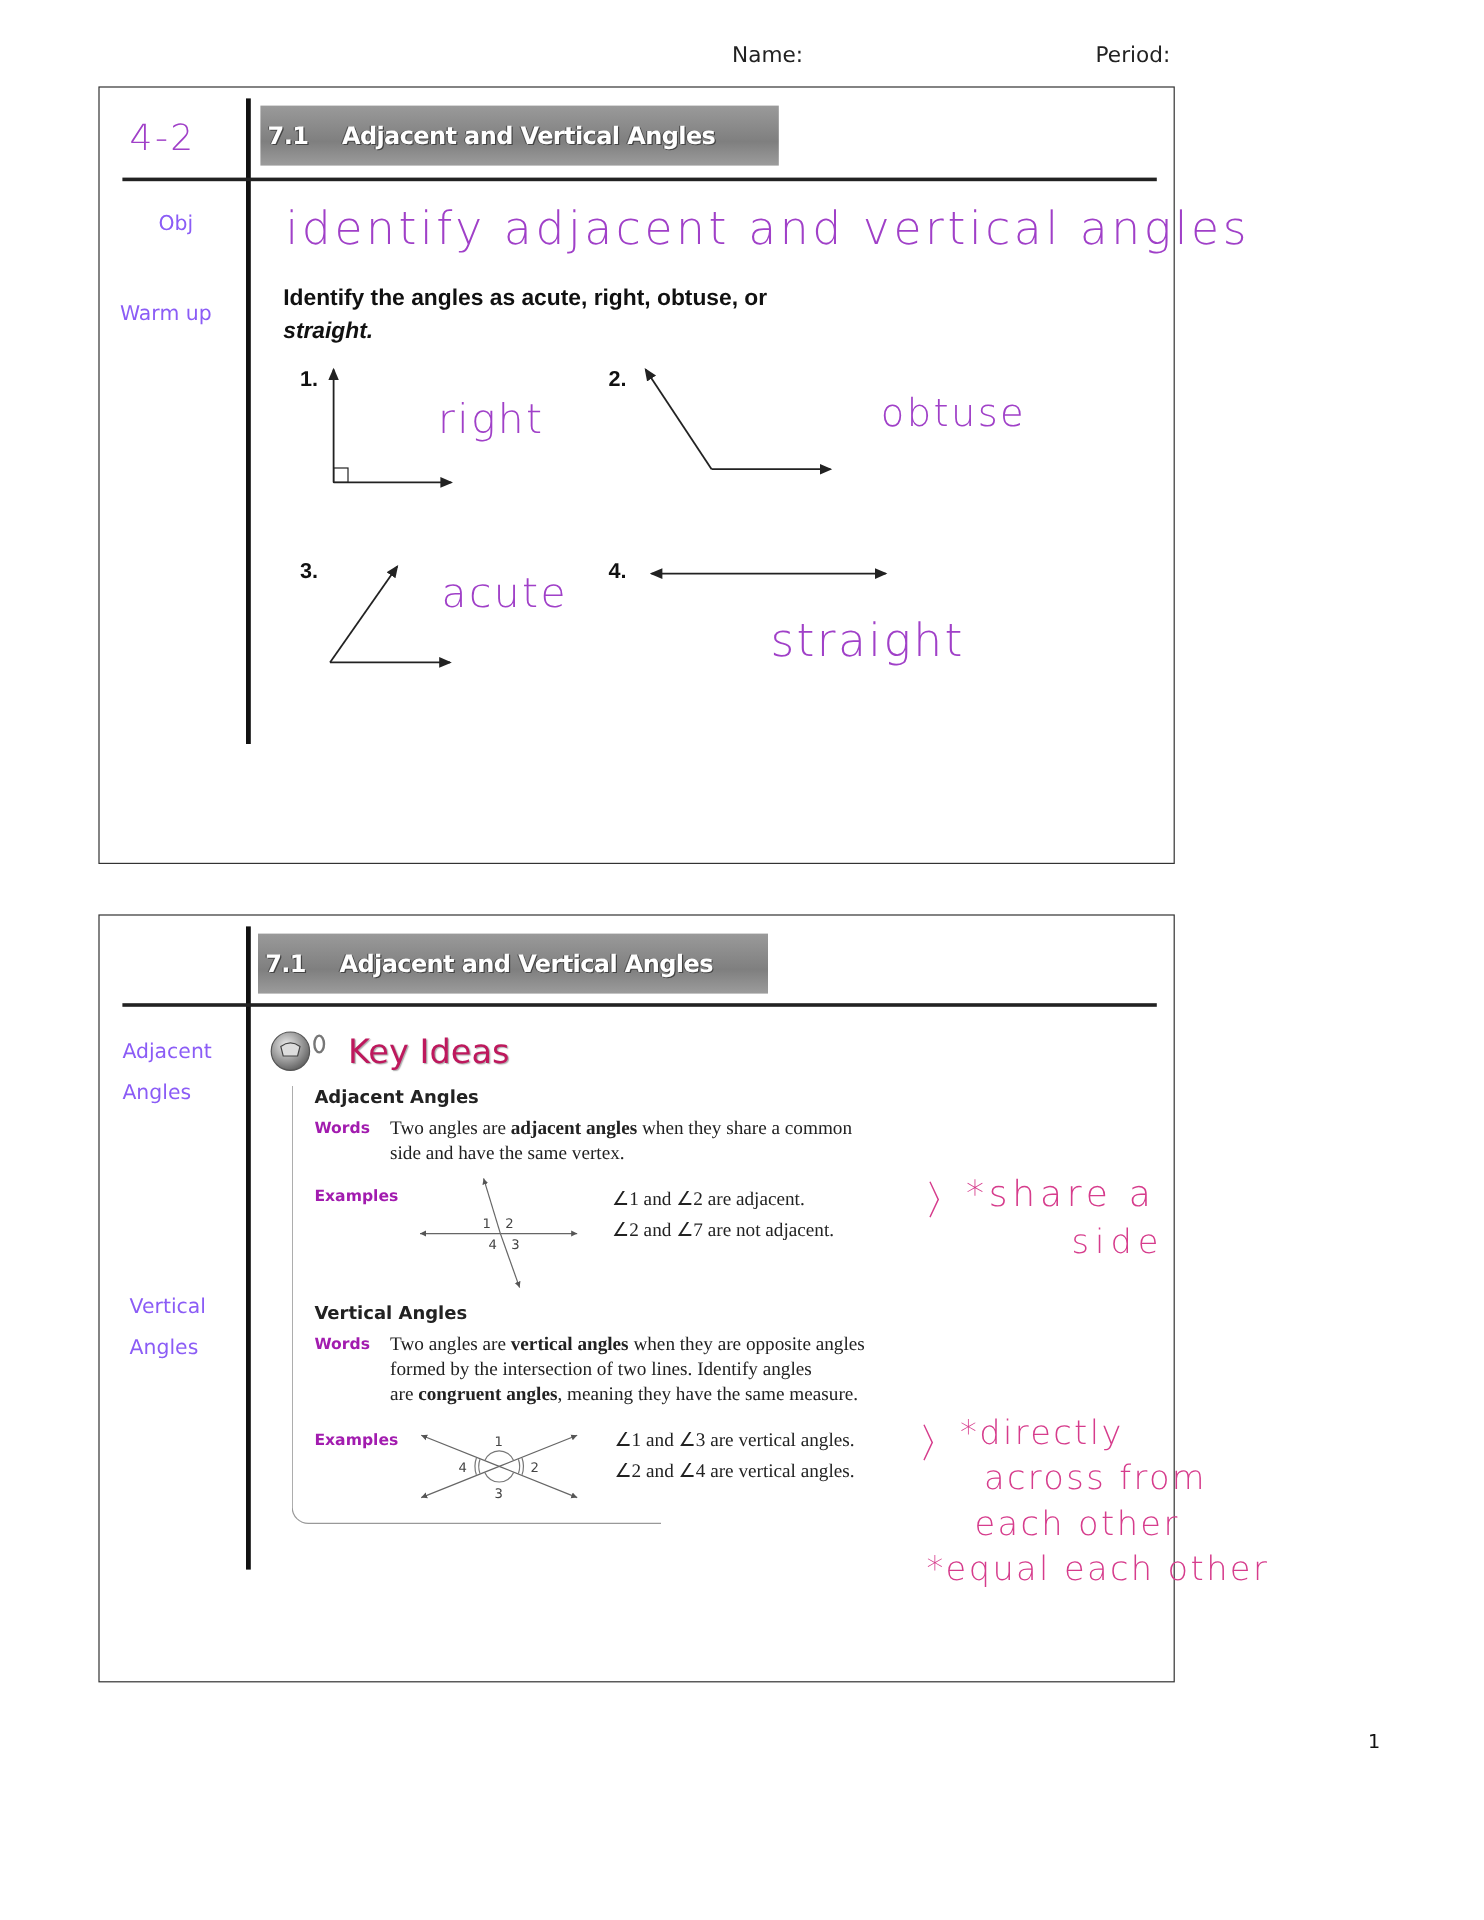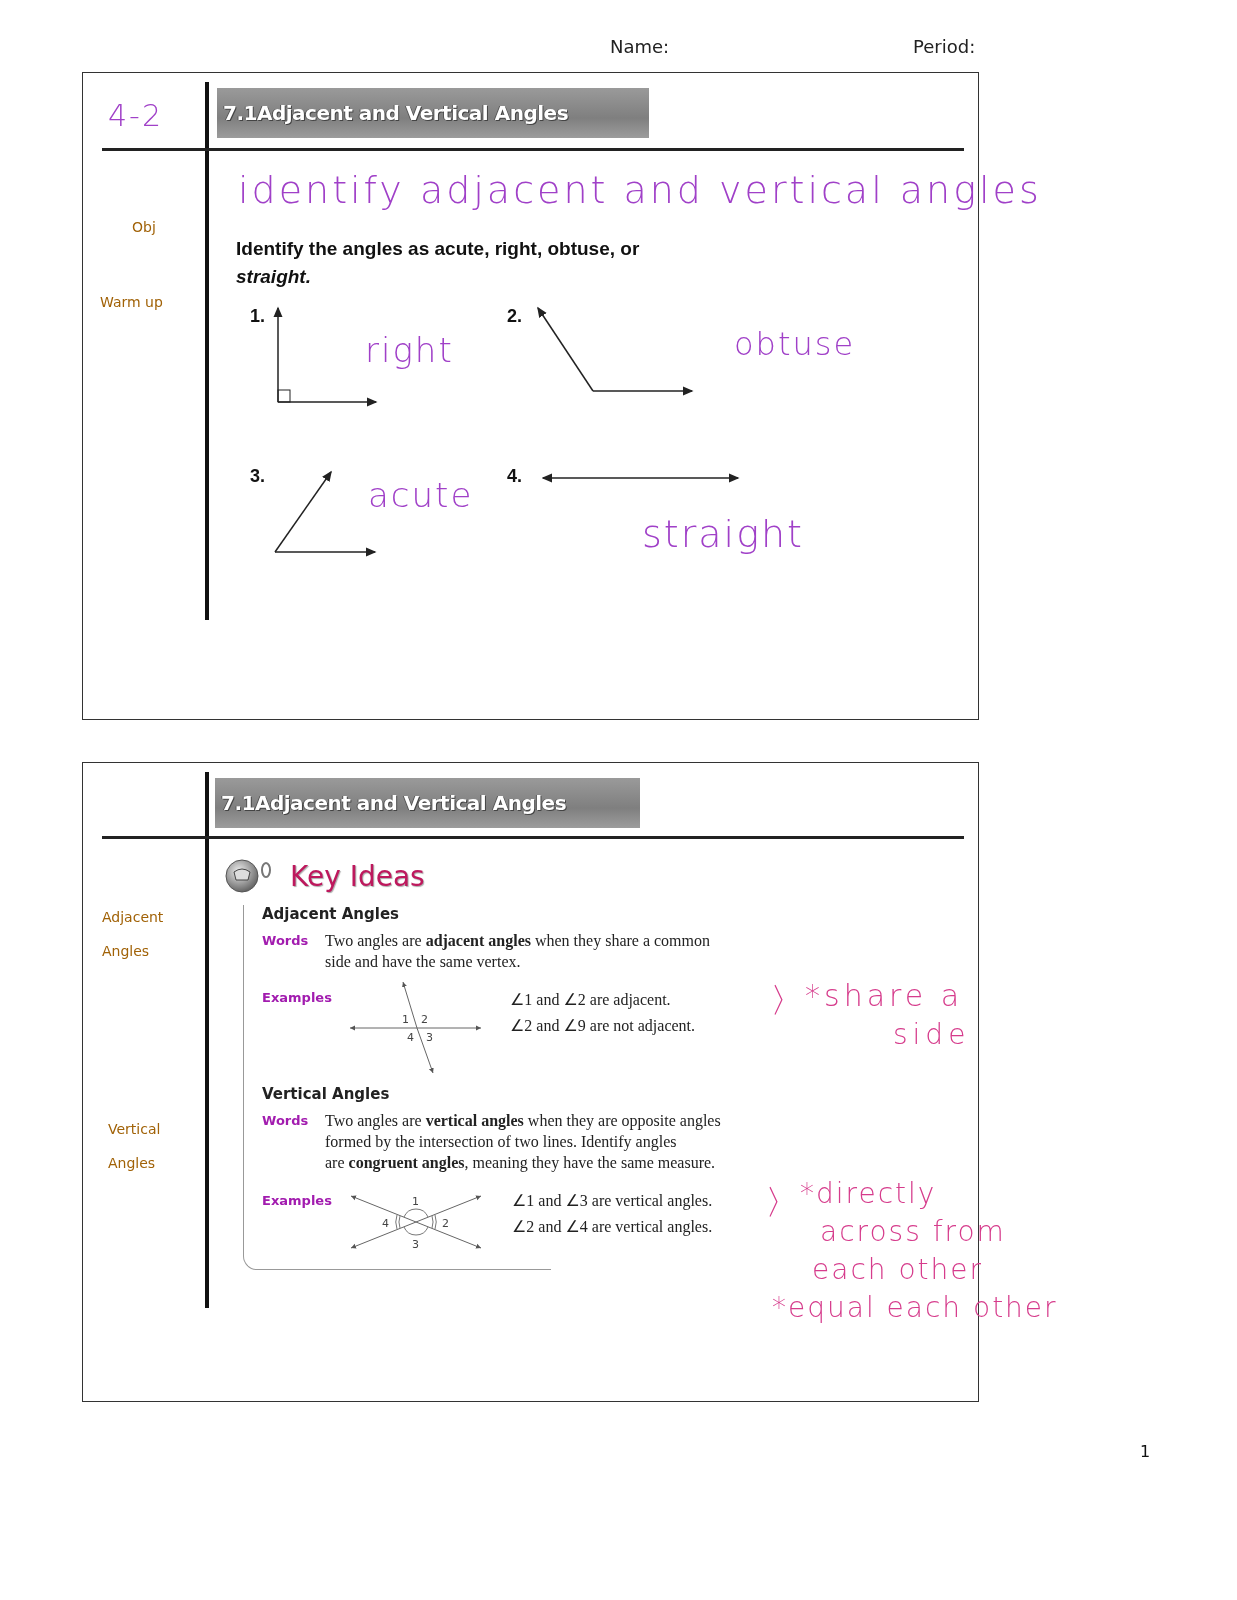--- a/index.html
+++ b/index.html
@@ -8,23 +8,23 @@
   .abs { position: absolute; }
   .hdr-label { font-family: "DejaVu Sans", sans-serif; font-size: 18px; color: #222; }
   .frame { position: absolute; border: 1.5px solid #333; box-sizing: border-box; }
   .vline { position: absolute; background: #111; width: 4px; }
   .hline { position: absolute; background: #222; height: 3px; }
   .banner { position: absolute; height: 50px;
             background: linear-gradient(to bottom, #9a9a9a, #7f7f7f 60%, #9c9c9c);
             color: #fff; font-family: "DejaVu Sans", sans-serif; font-weight: bold;
             font-size: 20px; display: flex; align-items: center; letter-spacing: -0.5px;
             text-shadow: 1px 1px 0 #444, -1px 0 0 #555; }
-  .banner .num { margin-left: 6px; }
-  .side-label { position: absolute; font-family: "DejaVu Sans", sans-serif; font-size: 14px;
-                color: #a16207; line-height: 34px; margin-top: 40px; }
+  .banner .num { margin-left: 6px; margin-right: 28px; }
+  .side-label { position: absolute; font-family: "DejaVu Sans", sans-serif; font-size: 17px;
+                color: #8b5cf6; line-height: 34px; }
   .hand { position: absolute; font-family: "DejaVu Sans", sans-serif; font-weight: 300;
           letter-spacing: 2px; }
   .purple { color: #a040c8; text-align: right; }
   .pink { color: #d63c8c; }
   .warmup-q { position: absolute; font-weight: bold; font-size: 19px; line-height: 28px; }
   .qnum { position: absolute; font-weight: bold; font-size: 18px; }
   .key-title { position: absolute; font-family: "DejaVu Sans", sans-serif; font-size: 28px;
                color: #be185d; text-shadow: 1px 1px 1px #aaa; }
   .key-box { position: absolute; border-left: 1.5px solid #999; border-bottom: 1.5px solid #999;
              border-bottom-left-radius: 14px; }
@@ -165,21 +165,21 @@
   <line x1="72" y1="50" x2="58" y2="4" stroke="#666" stroke-width="1" marker-end="url(#sm)"></line>
   <line x1="72" y1="50" x2="88" y2="95" stroke="#666" stroke-width="1" marker-end="url(#sm)"></line>
   <text x="57" y="45" font-size="11" fill="#444" font-family="DejaVu Sans, sans-serif">1</text>
   <text x="76" y="45" font-size="11" fill="#444" font-family="DejaVu Sans, sans-serif">2</text>
   <text x="62" y="63" font-size="11" fill="#444" font-family="DejaVu Sans, sans-serif">4</text>
   <text x="81" y="63" font-size="11" fill="#444" font-family="DejaVu Sans, sans-serif">3</text>
 </svg>
 
 <div class="serif" style="left:510px; top:987px; line-height:26px;">
   <div>∠1 and ∠2 are adjacent.</div>
-  <div>∠2 and ∠9 are not adjacent.</div>
+  <div>∠2 and ∠7 are not adjacent.</div>
 </div>
 
 <div class="hand pink" style="left:770px; top:978px; font-size:34px;">〉</div>
 <div class="hand pink" style="left:805px; top:978px; font-size:30px; letter-spacing:4px;">*share a</div>
 <div class="hand pink" style="left:893px; top:1018px; font-size:28px; letter-spacing:5px;">side</div>
 
 <div class="sub-h" style="left:262px; top:1085px;">Vertical Angles</div>
 <div class="tag" style="left:262px; top:1113px;">Words</div>
 <div class="serif" style="left:325px; top:1110px; width:470px;">
   <div><span>Two angles are </span><b>vertical angles</b><span> when they are opposite angles</span></div>

